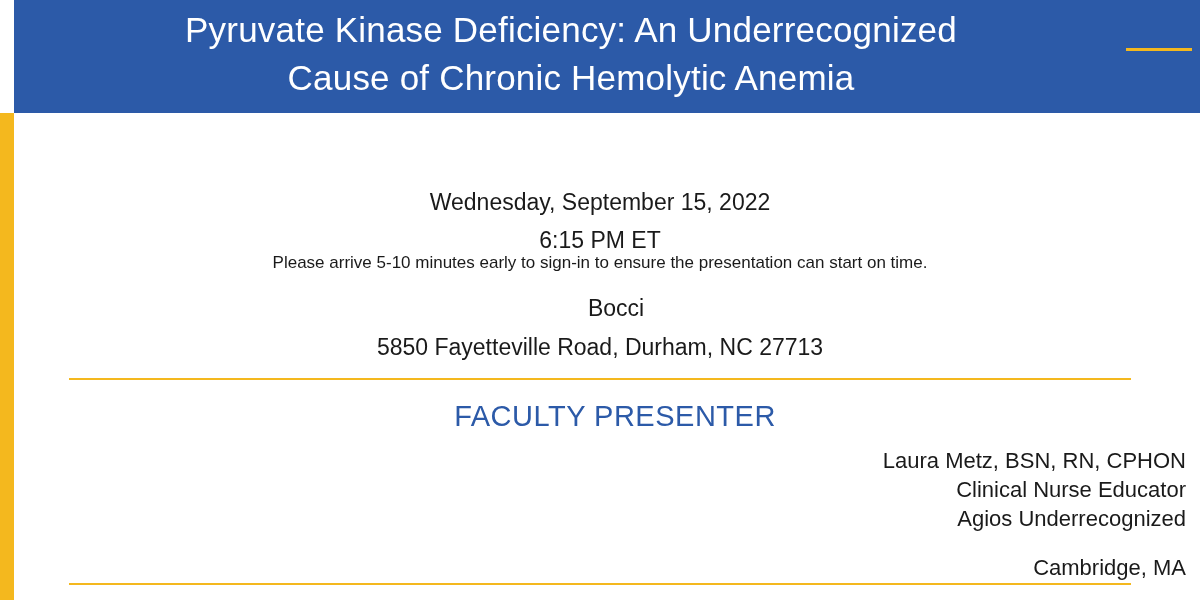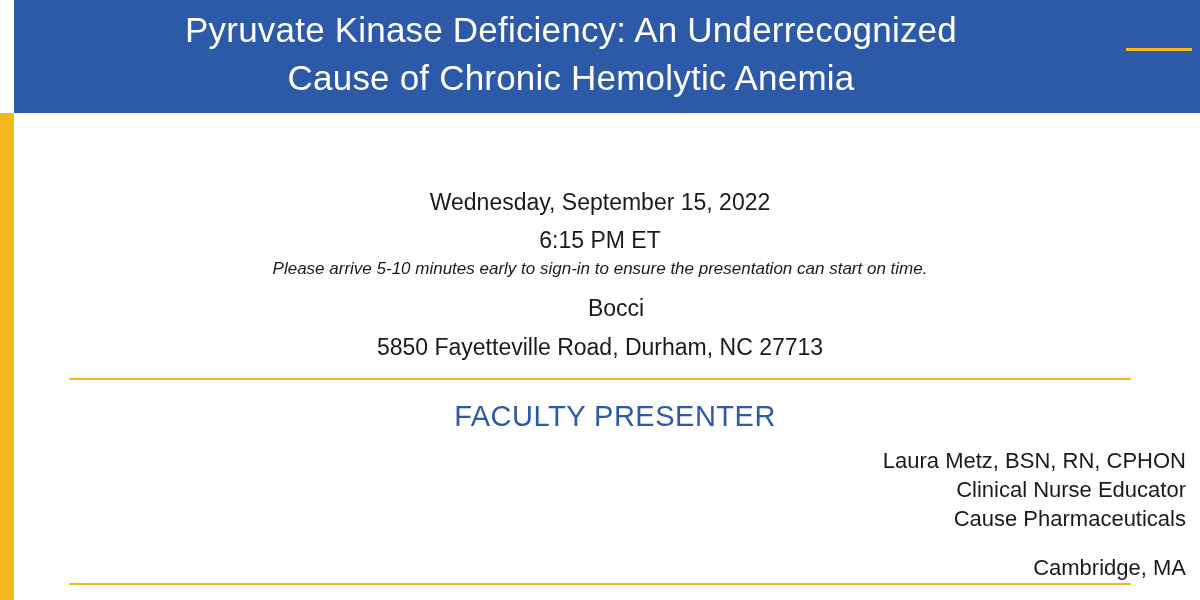--- a/index.html
+++ b/index.html
@@ -84,21 +84,21 @@
   .line-small {
     text-align: center;
     color: #1a1a1a;
     font-size: 17px;
     font-weight: 400;
   }
 
   #program-heading { position: absolute; left: 0; top: 28px; width: 1172px; }
   #program-date    { position: absolute; left: 0; top: 76px; width: 1172px; }
   #program-time    { position: absolute; left: 0; top: 114px; width: 1172px; }
-  #program-note    { position: absolute; left: 0; top: 146px; width: 1172px; font-style: italic; }
+  #program-note    { position: absolute; left: 0; top: 140px; width: 1172px; }
   #venue-name      { position: absolute; left: 16px; top: 182px; width: 1172px; }
   #venue-address   { position: absolute; left: 0; top: 221px; width: 1172px; }
 
   .divider {
     position: absolute;
     left: 55px;
     width: 1062px;
     height: 2px;
     background: #f4b81e;
   }
@@ -129,18 +129,18 @@
   <div id="program-time" class="line-main">6:15 PM ET</div>
   <div id="program-note" class="line-small">Please arrive 5-10 minutes early to sign-in to ensure the presentation can start on time.</div>
   <div id="venue-name" class="line-main">Bocci</div>
   <div id="venue-address" class="line-main">5850 Fayetteville Road, Durham, NC 27713</div>
 
   <div id="divider-1" class="divider"></div>
 
   <div id="faculty-heading" class="section-heading">FACULTY PRESENTER</div>
   <div id="faculty-line-0" class="faculty-line">Laura Metz, BSN, RN, CPHON</div>
   <div id="faculty-line-1" class="faculty-line">Clinical Nurse Educator</div>
-  <div id="faculty-line-2" class="faculty-line">Cause Pharmaceuticals</div>
+  <div id="faculty-line-2" class="faculty-line">Agios Underrecognized</div>
   <div id="faculty-line-3" class="faculty-line">Cambridge, MA</div>
 
   <div id="divider-2" class="divider"></div>
 
 </div>
 
 </body></html>

